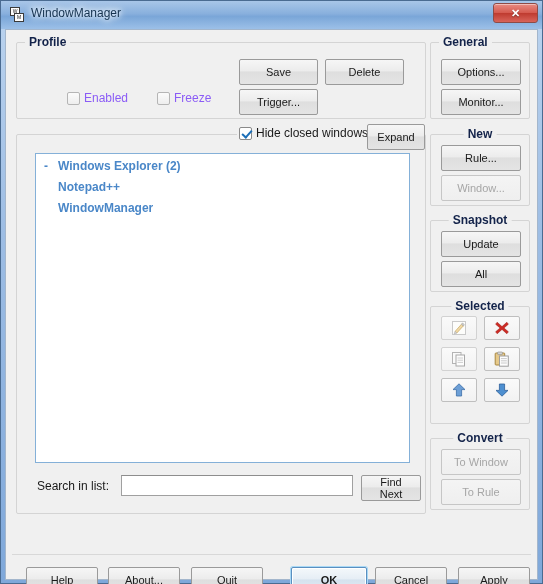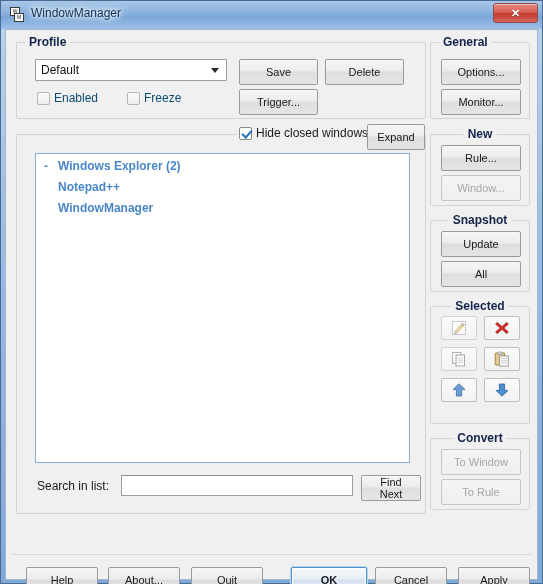--- a/index.html
+++ b/index.html
@@ -208,21 +208,21 @@
   }
   .cb.checked .box::after {
     content: "";
     position: absolute;
     left: 4px; top: 0px;
     width: 4px; height: 8px;
     border: solid #1c6fb8;
     border-width: 0 2px 2px 0;
     transform: rotate(42deg);
   }
-  .cb.dim { color: #0c4a6e; }
+  .cb.dim { color: #8b5cf6; margin-left: 30px; }
 
   
   #listbox {
     position: absolute;
     background: #ffffff;
     border: 1px solid #84b0d8;
   }
   .tree-item {
     position: absolute;
     font-size: 12px;
@@ -259,24 +259,20 @@
     </div>
     <div id="title-text">WindowManager</div>
     <div id="close-button">✕</div>
   </div>
 
   <div id="client">
 
     <div class="group" style="left:10px; top:12px; width:410px; height:77px;">
       <div class="glabel">Profile</div>
 
-      <div class="combo" style="left:18px; top:16px; width:192px; height:22px;">
-        <span>Default</span>
-        <span class="arrow"></span>
-      </div>
 
       <div class="btn" style="left:222px; top:16px; width:79px; height:22px;">Save</div>
       <div class="btn" style="left:308px; top:16px; width:79px; height:22px;">Delete</div>
 
       <div class="cb dim" style="left:20px; top:48px;">
         <span class="box"></span>
         <span>Enabled</span>
       </div>
       <div class="cb dim" style="left:110px; top:48px;">
         <span class="box"></span>

